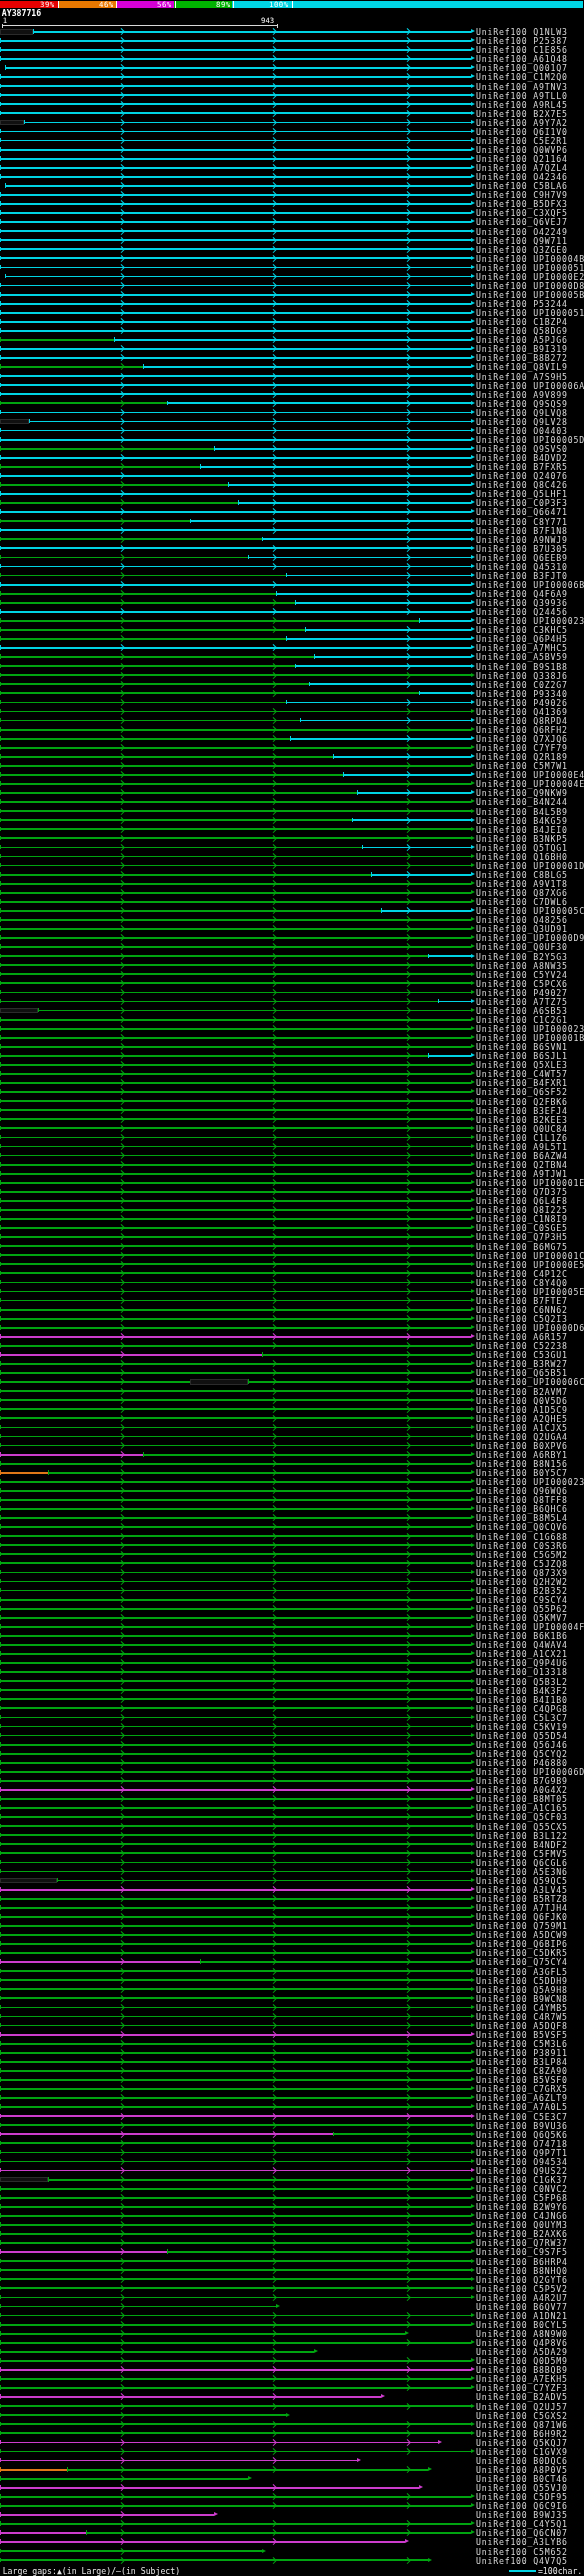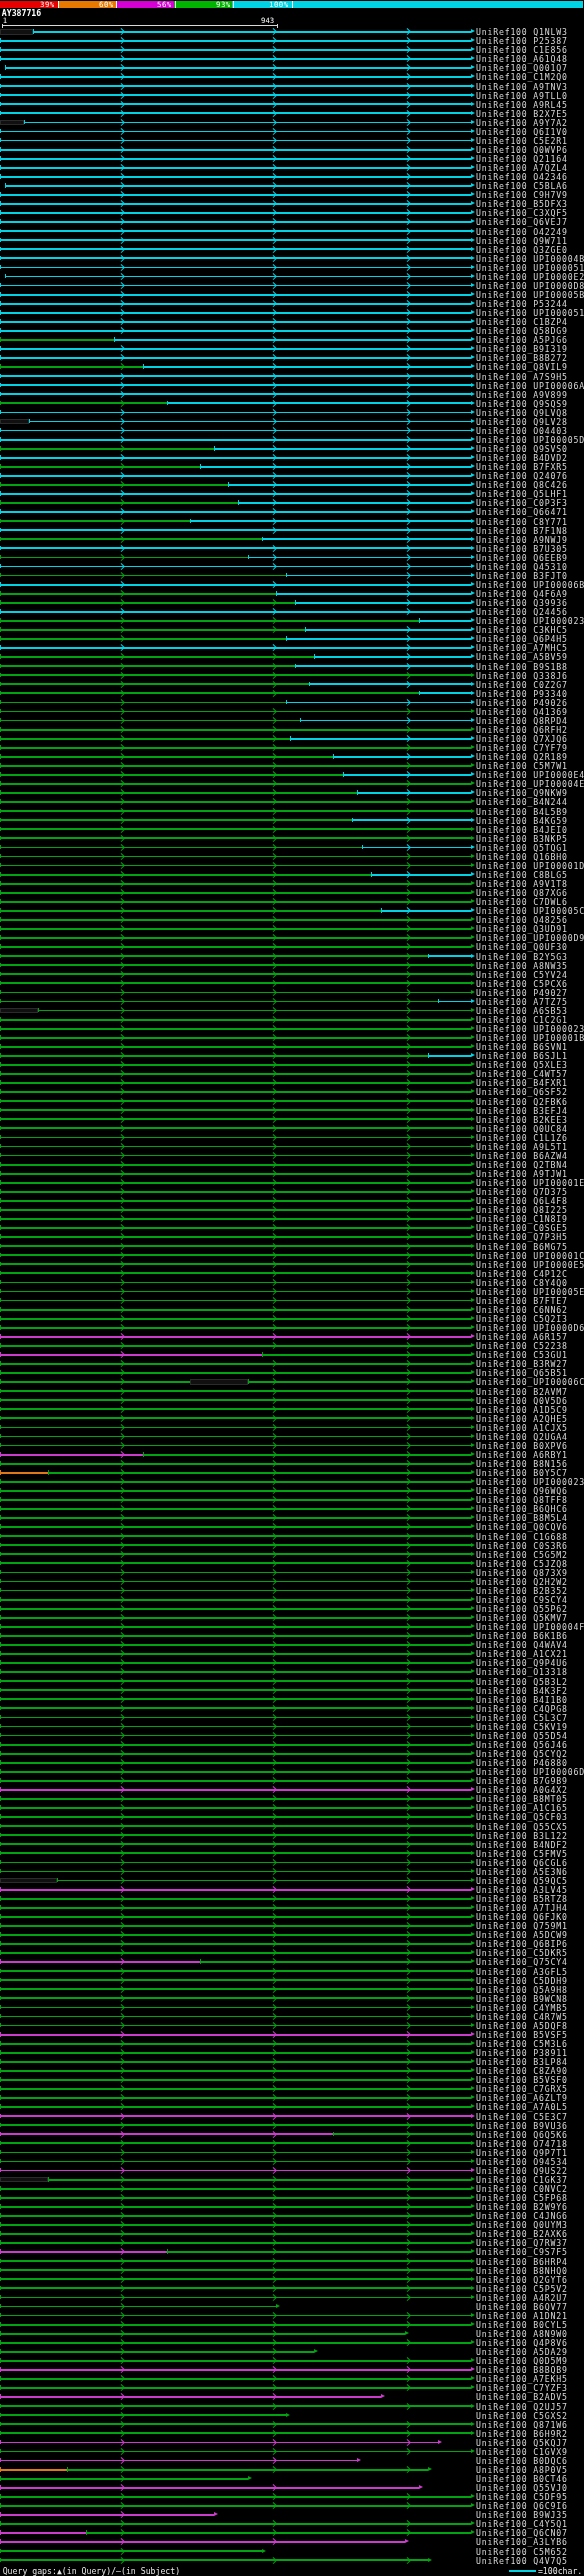--- a/index.html
+++ b/index.html
@@ -40,27 +40,27 @@
 </style>
 </head>
 <body>
 
 <div class="wrap">
   <div class="scalebar">
       <div class="sbseg" style="width: 58px; background: rgb(230, 0, 0);"></div>
       <span class="sblab" style="left: 40px;">39%</span>
       <div class="sbtick" style="left: 58px;"></div>
       <div class="sbseg" style="width: 58px; background: rgb(232, 120, 0);"></div>
-      <span class="sblab" style="left: 99px;">60%</span>
+      <span class="sblab" style="left: 99px;">46%</span>
       <div class="sbtick" style="left: 116px;"></div>
       <div class="sbseg" style="width: 58px; background: rgb(212, 0, 212);"></div>
       <span class="sblab" style="left: 157px;">56%</span>
       <div class="sbtick" style="left: 175px;"></div>
       <div class="sbseg" style="width: 58px; background: rgb(0, 180, 0);"></div>
-      <span class="sblab" style="left: 216px;">93%</span>
+      <span class="sblab" style="left: 216px;">89%</span>
       <div class="sbtick" style="left: 233px;"></div>
       <div class="sbseg" style="width: 351px; background: rgb(0, 212, 228);"></div>
       <span class="sblab" style="left: 269px;">100%</span>
       <div class="sbtick" style="left: 292px;"></div>
     </div>
   <div class="qname">AY387716</div>
   <div class="ruler">
     <span class="rstart">1</span>
     <span class="rend">943</span>
     <div class="rline"></div>
@@ -3207,20 +3207,20 @@
           <div class="tick" style="left: 0%; background: rgb(0, 164, 16);"></div>
           <div class="chev" style="left: 25%; border-color: rgb(0, 164, 16);"></div>
           <div class="chev" style="left: 57%; border-color: rgb(0, 164, 16);"></div>
           <div class="chev" style="left: 85%; border-color: rgb(0, 164, 16);"></div>
           <div class="arr" style="left: 90%; border-left-color: rgb(0, 164, 16);"></div>
         </div>
         <span class="lbl">UniRef100_Q4V7Q5</span>
       </div>
     </div>
   <div class="footer">
-    <span>Query gaps:▲(in Query)/—(in Subject)</span>
+    <span>Large gaps:▲(in Large)/—(in Subject)</span>
     <span class="scaleleg">
       <span class="scaleline" style="background: rgb(0, 212, 228);"></span>
       <span>=100char.</span>
     </span>
   </div>
 </div>
 
 
 </body></html>

